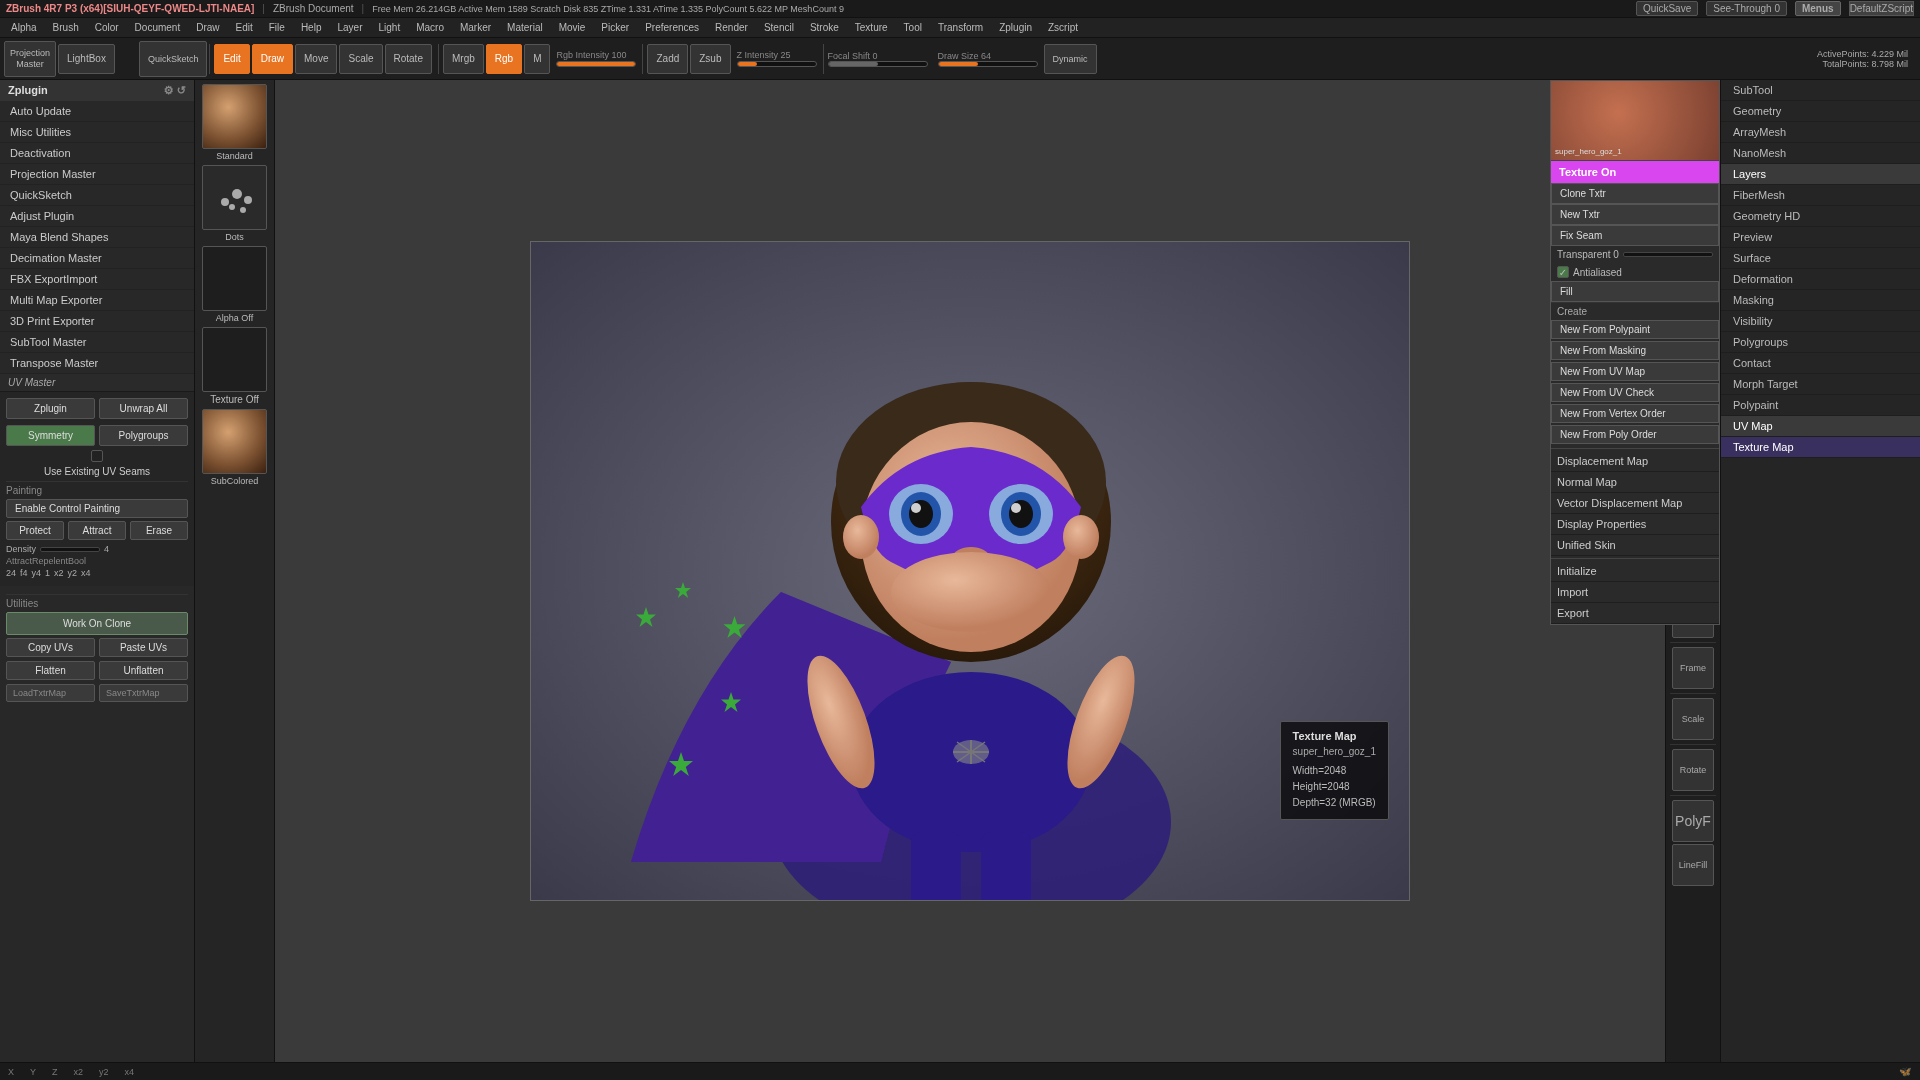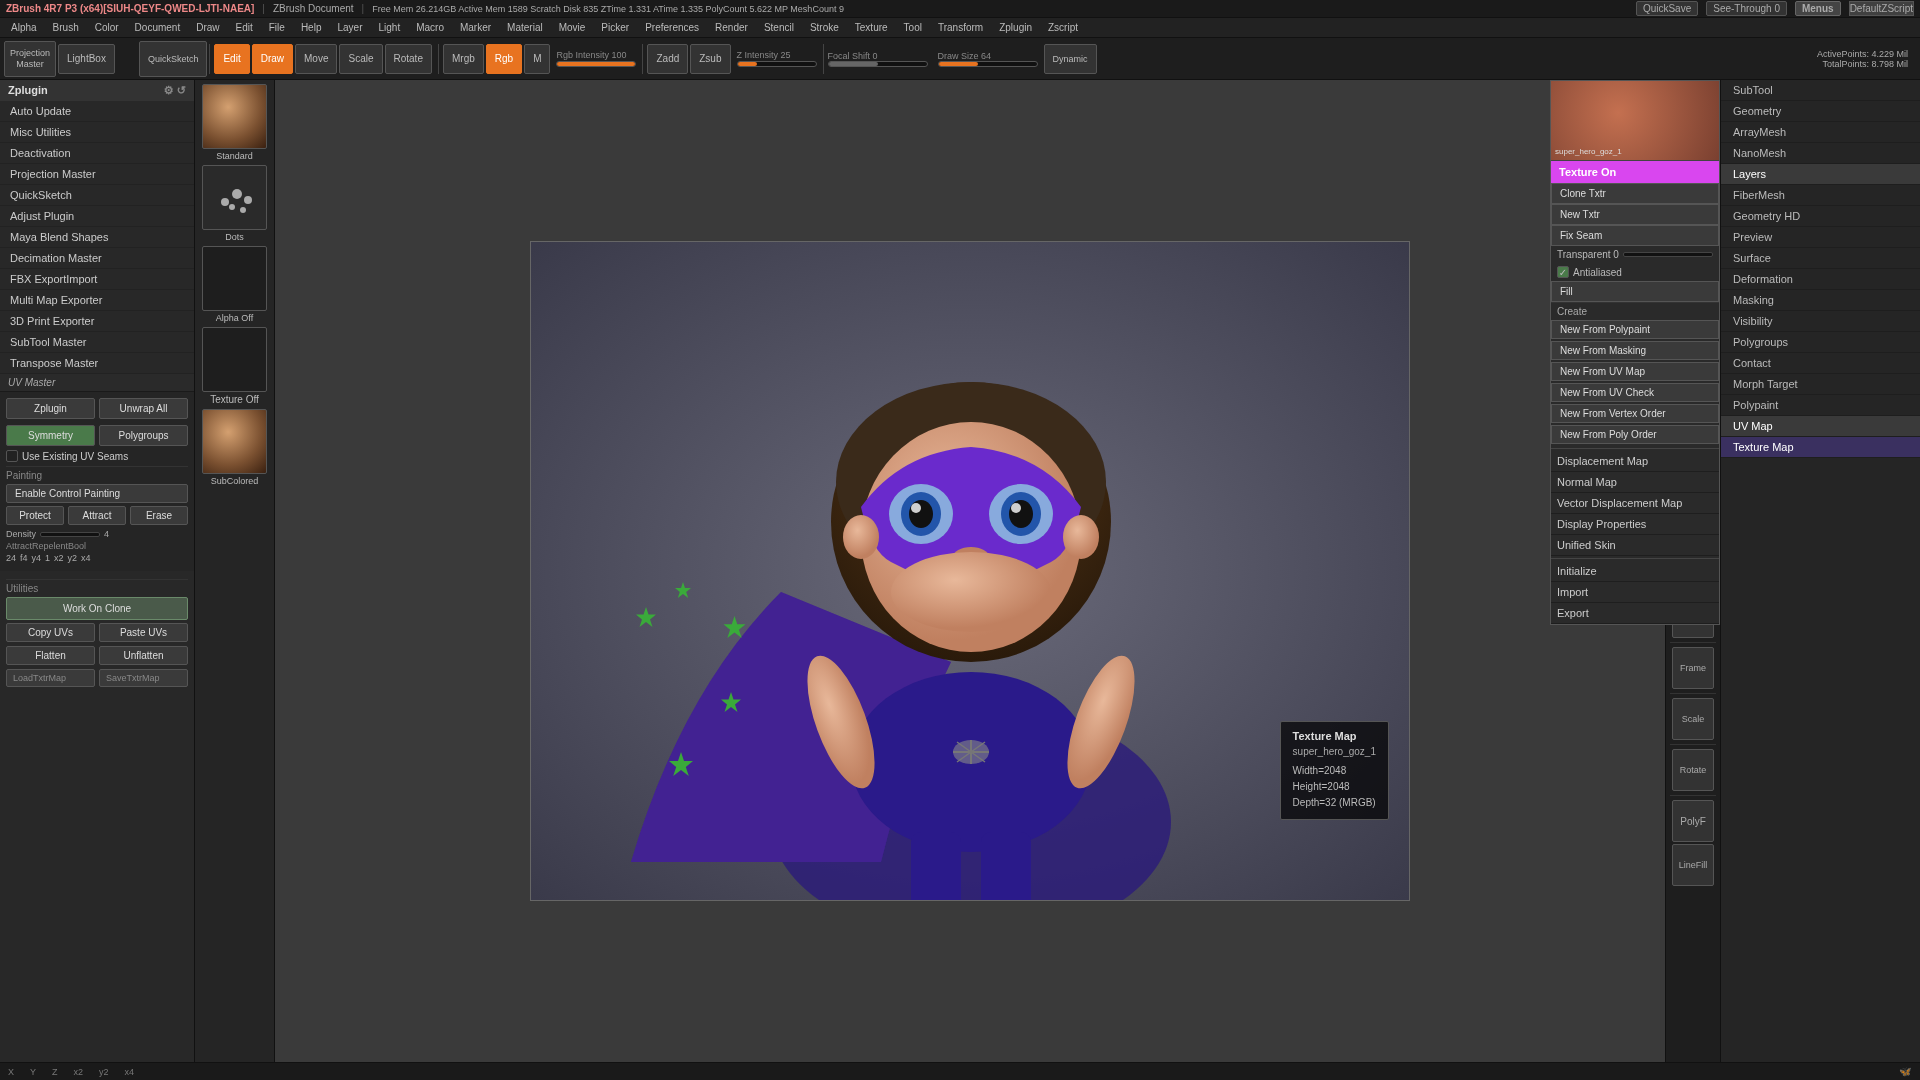--- a/index.html
+++ b/index.html
@@ -219,21 +219,21 @@
 
     <div class="uv-section">
       <div class="uv-buttons">
         <div class="uv-btn">Zplugin</div>
         <div class="uv-btn">Unwrap All</div>
       </div>
       <div class="uv-row">
         <div class="uv-btn active">Symmetry</div>
         <div class="uv-btn">Polygroups</div>
       </div>
-      <div class="uv-chk" style="margin:4px 0;">
+      <div class="uv-chk" style="margin:4px 0;flex-direction:column;">
         <div class="chk-box"></div>
         <span>Use Existing UV Seams</span>
       </div>
       <div class="paint-label">Painting</div>
       <div class="paint-btn">Enable Control Painting</div>
       <div class="uv-row">
         <div class="uv-util-btn">Protect</div>
         <div class="uv-util-btn">Attract</div>
         <div class="uv-util-btn">Erase</div>
       </div>
@@ -426,21 +426,21 @@
     <div class="rt-btn" style="font-size:9px;">Gyzo</div>
     <div class="rt-sep"></div>
     <div class="rt-btn" style="font-size:9px;">Move</div>
     <div class="rt-sep"></div>
     <div class="rt-btn" style="font-size:9px;">Frame</div>
     <div class="rt-sep"></div>
     <div class="rt-btn" style="font-size:9px;">Scale</div>
     <div class="rt-sep"></div>
     <div class="rt-btn" style="font-size:9px;">Rotate</div>
     <div class="rt-sep"></div>
-    <div class="rt-btn" style="font-size:10px;">PolyF</div>
+    <div class="rt-btn" style="font-size:14px;">PolyF</div>
     <div class="rt-btn" style="font-size:9px;">LineFill</div>
   </div>
 
   <div style="display:flex;position:relative;">
 
     <div style="position:absolute;right:200px;top:0;width:170px;background:#2a2a2a;border:1px solid #555;z-index:100;display:flex;flex-direction:column;">
 
       <div style="position:relative;height:80px;background:radial-gradient(circle at 40% 40%, #c47050, #7a4030);border-bottom:1px solid #444;cursor:pointer;">
         <span style="position:absolute;bottom:4px;left:4px;font-size:8px;color:#ddd;">super_hero_goz_1</span>
       </div>

